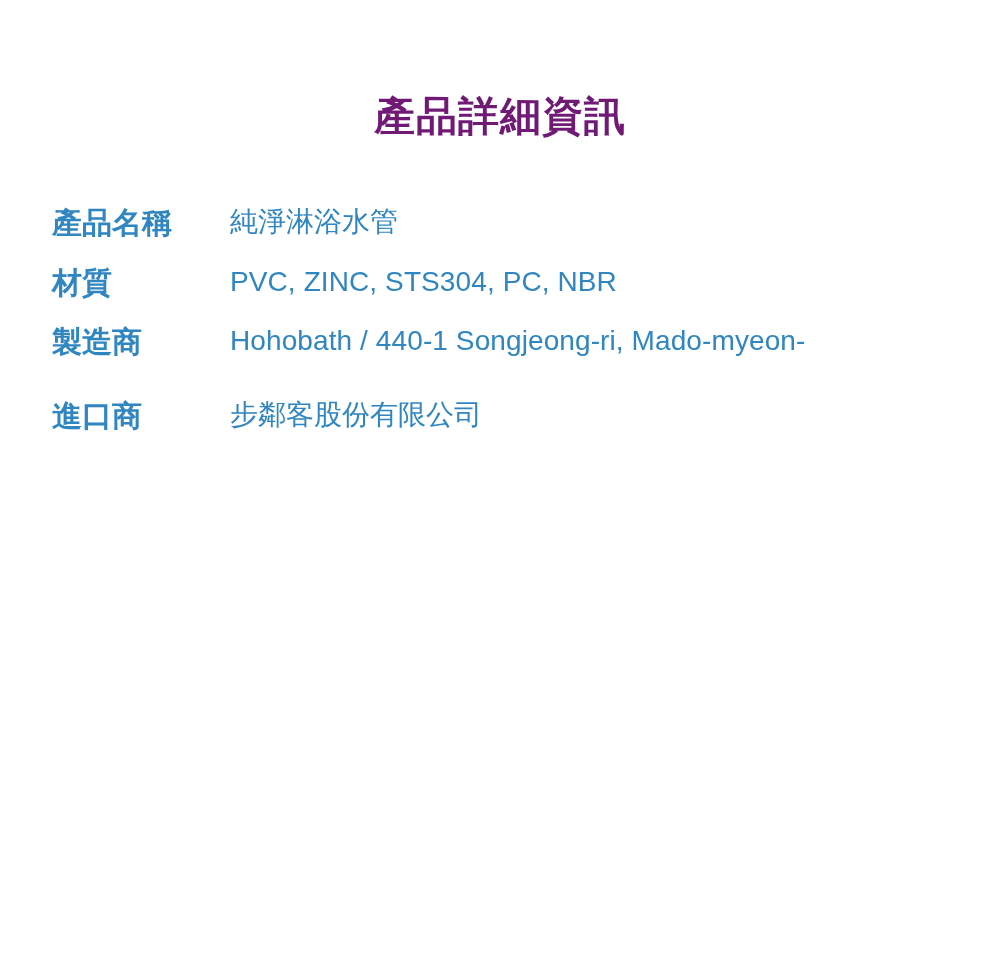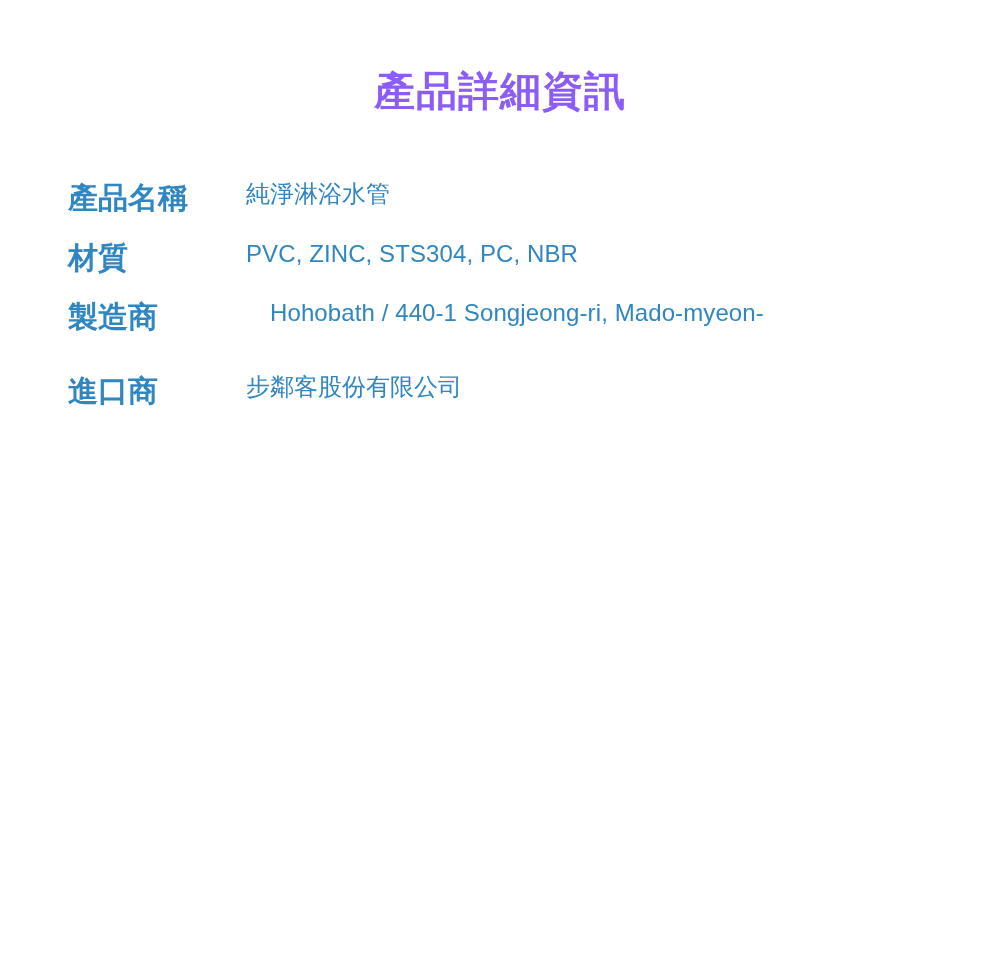--- a/index.html
+++ b/index.html
@@ -19,29 +19,29 @@
     position: relative;
     width: 1000px;
     height: 978px;
     box-sizing: border-box;
   }
 
   .title {
     text-align: center;
     font-size: 41px;
     font-weight: bold;
-    color: #8b5cf6;
+    color: #701a75;
     letter-spacing: 1px;
-    padding-top: 67px;
+    padding-top: 92px;
     line-height: 1.2;
   }
 
   .spec-table {
     margin-top: 62px;
-    padding-left: 68px;
+    padding-left: 52px;
     padding-right: 30px;
   }
 
   .row {
     display: flex;
     align-items: flex-start;
     margin-bottom: 20px;
   }
 
   .label {
@@ -49,37 +49,36 @@
     width: 178px;
     font-size: 30px;
     font-weight: bold;
     color: #2f86c0;
     line-height: 1.32;
     white-space: nowrap;
   }
 
   .value {
     flex: 1 1 auto;
-    font-size: 24px;
+    font-size: 28px;
     font-weight: normal;
     color: #2f86c0;
     line-height: 1.34;
   }
 
   .value .line {
     display: block;
   }
 
   .value.latin {
     letter-spacing: 0.1px;
   }
 
   .row-manufacturer {
     margin-bottom: 34px;
-    gap: 24px;
   }
 
   .row-manufacturer .value .line + .line {
     margin-top: 6px;
   }
 </style>
 </head>
 <body>
 
 <div class="page">

